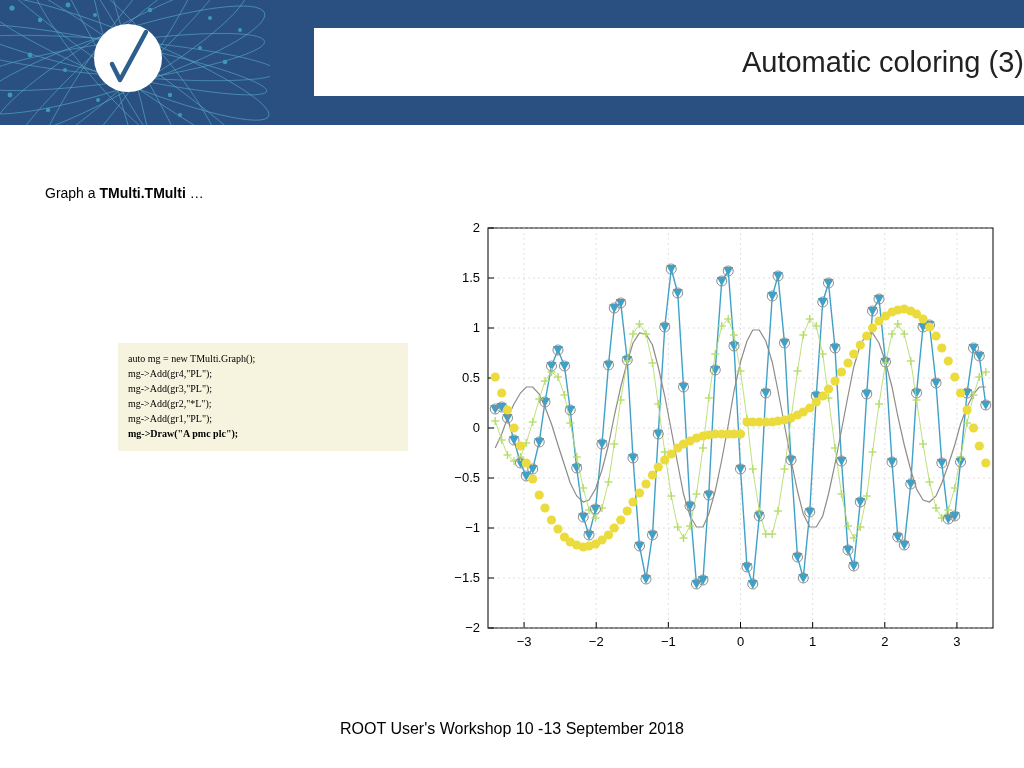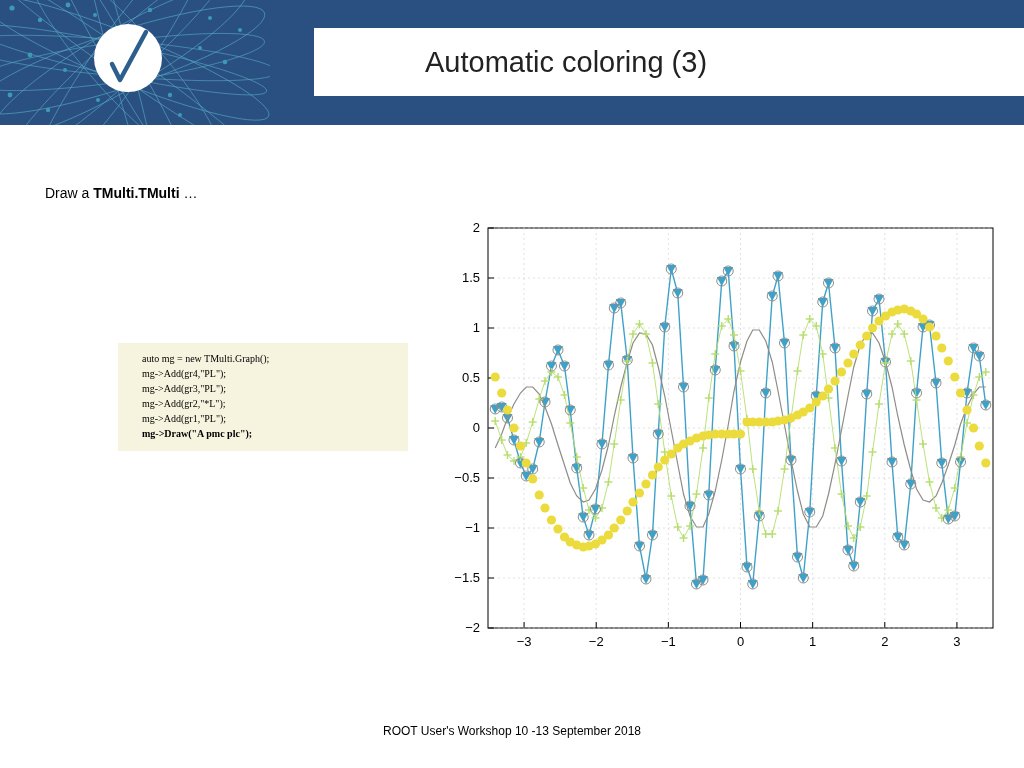--- a/index.html
+++ b/index.html
@@ -20,20 +20,21 @@
   .title-bar {
     position: absolute;
     right: 0;
     top: 28px;
     height: 68px;
     width: 710px;
     background: #fff;
     display: flex;
     align-items: center;
     padding-left: 111px;
+    justify-content: flex-end;
   }
   .title-text {
     font-size: 29px;
     color: #222;
   }
 
   .intro {
     position: absolute;
     left: 45px;
     top: 185px;
@@ -41,21 +42,21 @@
     color: #000;
   }
   .intro b { font-weight: bold; }
 
   .code {
     position: absolute;
     left: 118px;
     top: 343px;
     width: 290px;
     background: #f6f3de;
-    padding: 8px 10px 10px 24px;
+    padding: 8px 10px 10px 10px;
     font-family: "Times New Roman", Times, serif;
     font-size: 10px;
     line-height: 1.5;
     color: #000;
   }
   .code .bold { font-weight: bold; }
 
   .chart {
     position: absolute;
     left: 443px;
@@ -64,21 +65,21 @@
     height: 440px;
     background: #fff;
   }
 
   .footer {
     position: absolute;
     left: 0;
     bottom: 30px;
     width: 100%;
     text-align: center;
-    font-size: 12px;
+    font-size: 16px;
     color: #000;
   }
 </style>
 </head>
 <body>
 
 <div class="banner">
   <div class="banner-swirl">
     <svg viewBox="0 0 270 125" width="270" height="125">
       <defs>
@@ -123,21 +124,21 @@
         <path d="M112 64 L120 80 L146 32" stroke="#2c5f8d" stroke-width="4.5" fill="none" stroke-linecap="round" stroke-linejoin="round"></path>
       </g>
     </svg>
   </div>
   <div class="title-bar">
     <span class="title-text">Automatic coloring (3)</span>
   </div>
 </div>
 
 <div class="intro">
-  <span>Draw a </span><b>TMulti.TMulti</b><span> …</span>
+  <span>Graph a </span><b>TMulti.TMulti</b><span> …</span>
 </div>
 
 <div class="code">
   <div>auto mg  = new TMulti.Graph();</div>
   <div>mg-&gt;Add(gr4,"PL");</div>
   <div>mg-&gt;Add(gr3,"PL");</div>
   <div>mg-&gt;Add(gr2,"*L");</div>
   <div>mg-&gt;Add(gr1,"PL");</div>
   <div class="bold">mg-&gt;Draw("A pmc plc");</div>
 </div>

